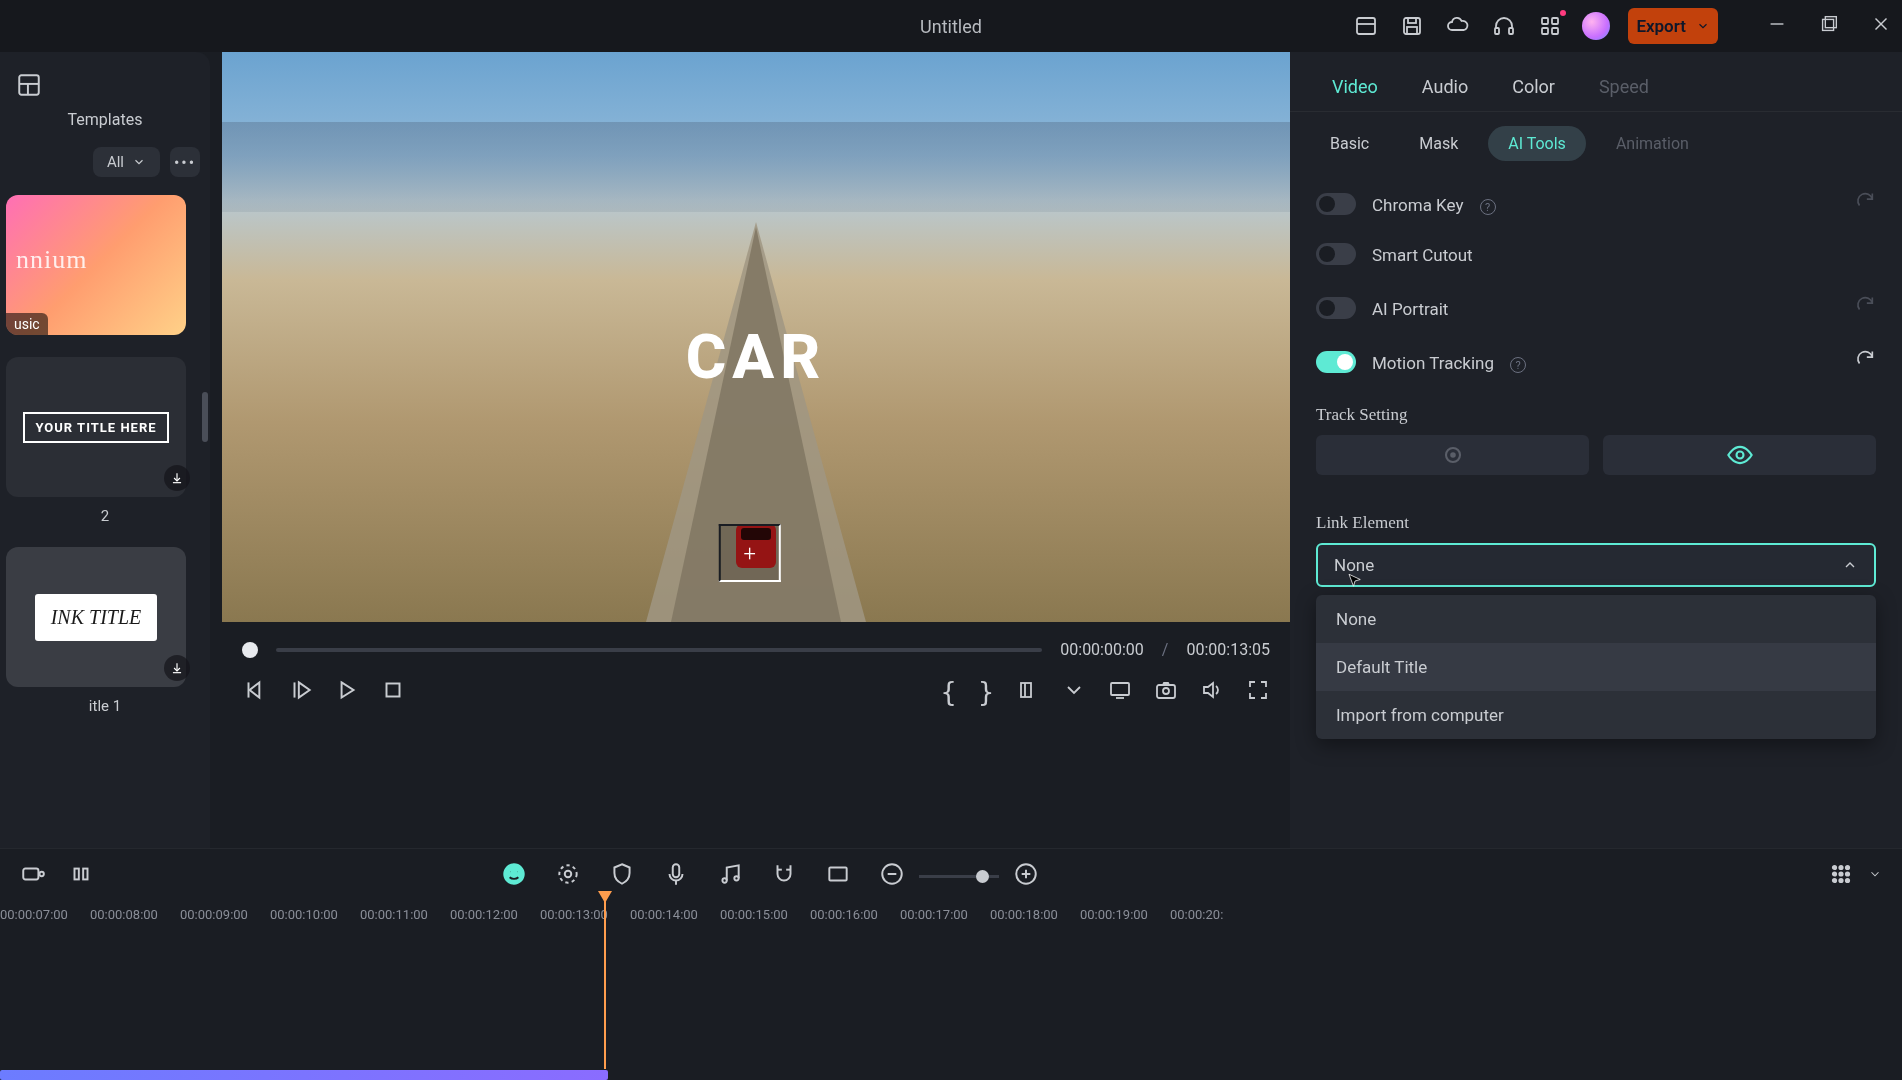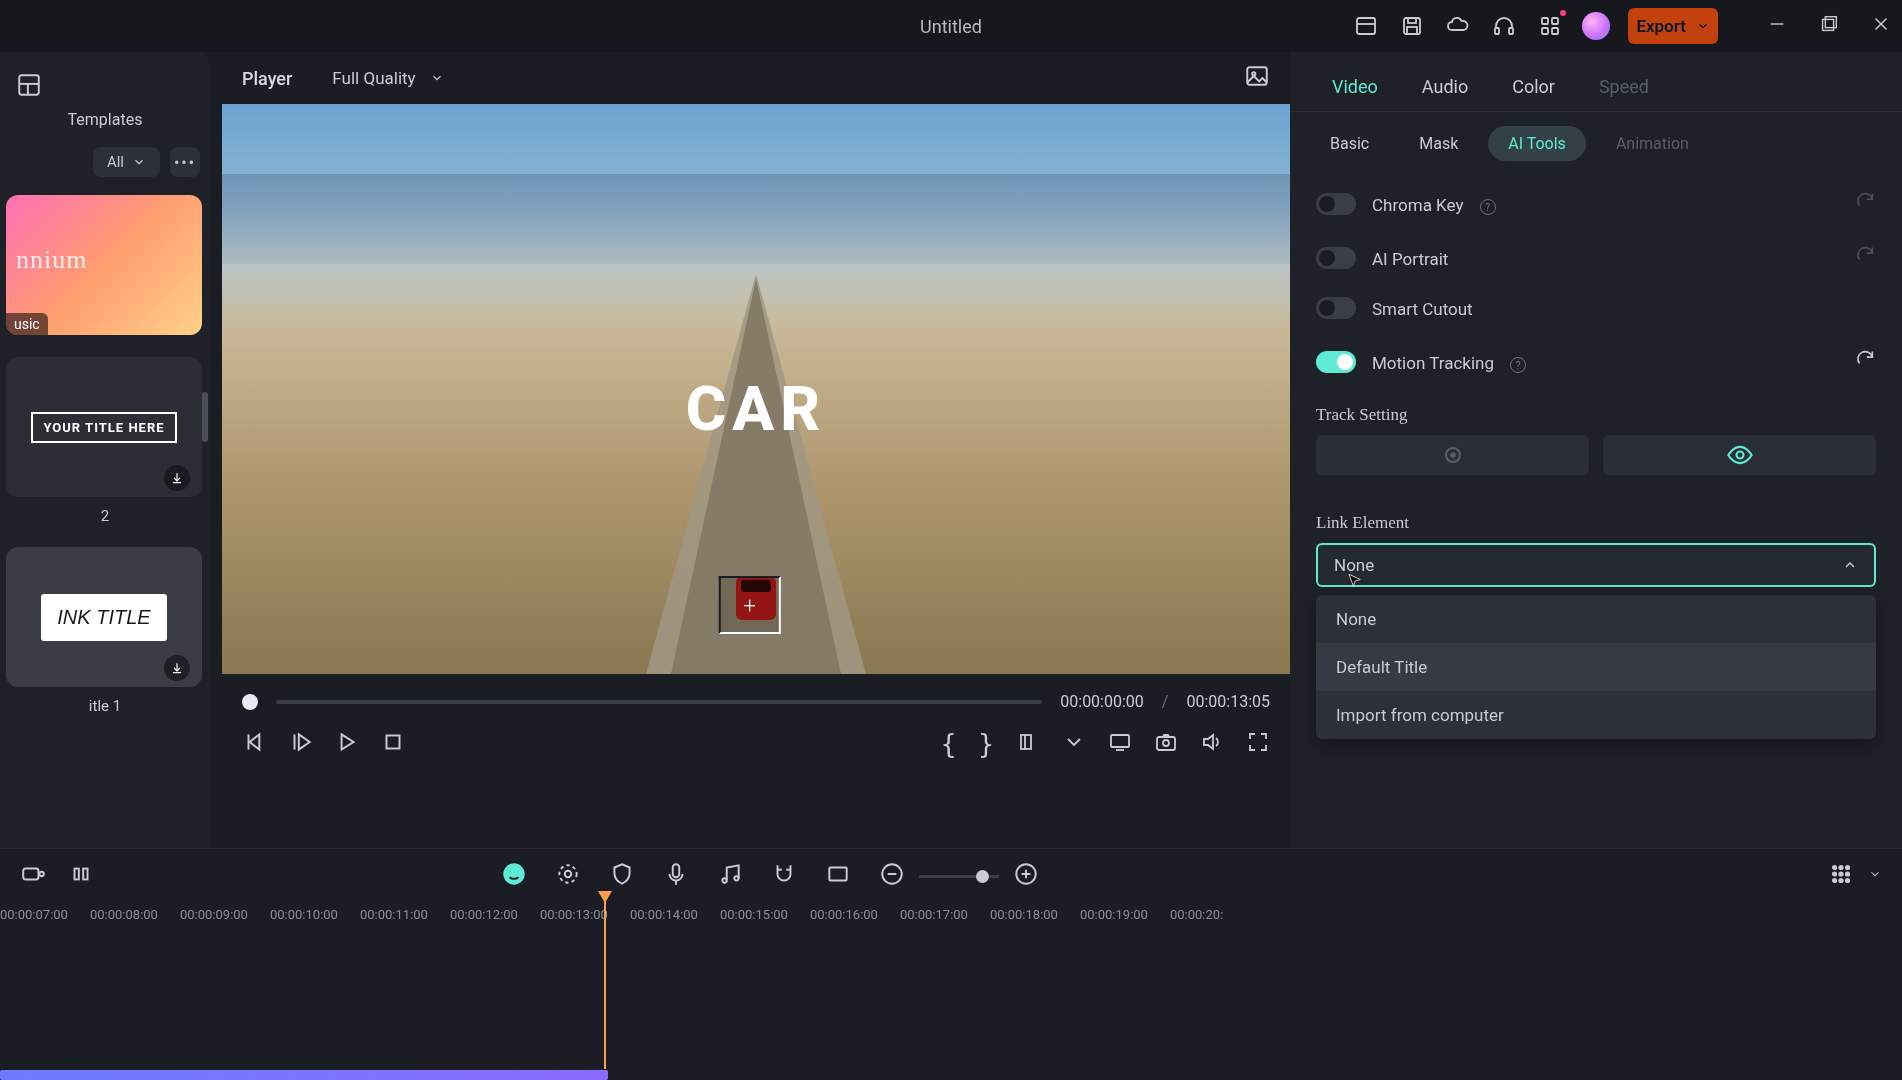--- a/index.html
+++ b/index.html
@@ -27,28 +27,28 @@
 .left-top { padding: 14px 10px 0; }
 .left-icon-btn { width: 38px; height: 38px; display: flex; align-items: center; justify-content: center; }
 .left-icon-btn svg { width: 26px; height: 26px; stroke: #c9ccd1; stroke-width: 1.8; fill: none; }
 .left-label { font-size: 16px; color: #c9ccd1; padding: 6px 4px 18px; }
 .filter-row { display: flex; align-items: center; gap: 10px; padding: 0 10px 18px; justify-content: flex-end; }
 .filter-pill { background: #2c3038; padding: 6px 14px; border-radius: 8px; display: flex; align-items: center; gap: 8px; font-size: 15px; }
 .filter-pill svg { width: 14px; height: 14px; stroke: #c9ccd1; stroke-width: 2; fill: none; }
 .more-dots { width: 30px; height: 30px; background: #2c3038; border-radius: 8px; display: flex; align-items: center; justify-content: center; }
 .templates-list { padding: 0 6px; overflow: hidden; }
 .template-card { margin-bottom: 22px; position: relative; }
-.template-thumb { width: 196px; height: 140px; border-radius: 12px; background: #333; overflow: hidden; position:relative; }
+.template-thumb { width: 180px; height: 140px; border-radius: 12px; background: #333; overflow: hidden; position:relative; }
 .thumb1 { background: linear-gradient(135deg, #ff6fb5, #ff9d6f 50%, #ffd188); }
 .thumb1-text { position:absolute; left:10px; top:50px; color: rgba(255,255,255,0.85); font-size: 26px; font-family: Georgia, serif; letter-spacing: 1px; }
 .thumb1-tag { position:absolute; left:0; bottom:0; background: rgba(0,0,0,0.55); color:#fff; padding:3px 8px; font-size:14px; border-top-right-radius:6px; }
 .thumb2 { background: #2b2e35; display:flex; align-items:center; justify-content:center; }
 .thumb2-text { color:#fff; border:2px solid #fff; padding:6px 10px; font-size:13px; font-weight:700; letter-spacing:1px; }
 .thumb3 { background: #3a3d44; display:flex; align-items:center; justify-content:center; }
-.thumb3-text { background:#fff; color:#1a1a1a; padding:12px 16px; font-family: Liberation Sans, sans-serif; font-size:20px; font-style:italic; border-radius:3px; }
+.thumb3-text { background:#fff; color:#1a1a1a; padding:12px 16px; font-family: Liberation Serif, serif; font-size:20px; font-style:italic; border-radius:3px; }
 .template-name { font-size: 15px; color:#c9ccd1; padding: 10px 4px 0; }
 .dl-icon { position:absolute; right:14px; top:108px; width:26px; height:26px; background:rgba(20,20,25,0.7); border-radius:50%; display:flex; align-items:center; justify-content:center; }
 .dl-icon svg { width:14px; height:14px; stroke:#fff; stroke-width:2; fill:none; }
 .left-scroll-thumb { position:absolute; right:2px; top:340px; width:6px; height:50px; background:#4a4e58; border-radius:3px; }
 
 
 .center { flex: 1; display: flex; flex-direction: column; }
 .player-header { height: 52px; display: flex; align-items: center; padding: 0 20px; gap: 30px; }
 .player-label { font-size: 18px; font-weight:500; color:#d8dbe0; }
 .quality-dd { display:flex; align-items:center; gap:14px; font-size:17px; cursor:pointer; padding:6px 10px; }
@@ -252,34 +252,20 @@
               <line x1="5" y1="20" x2="19" y2="20"></line>
             </svg>
           </div>
         <div class="template-name">itle 1</div>
       </div>
     </div>
     <div class="left-scroll-thumb"></div>
   </div>
 
   <div class="center">
-    <div class="player-header">
-      <div class="player-label">Player</div>
-      <div class="quality-dd">
-        <span>Full Quality</span>
-        <svg viewBox="0 0 24 24">
-            <polyline points="6 9 12 15 18 9"></polyline>
-          </svg>
-      </div>
-      <div class="player-header-right"><svg viewBox="0 0 24 24">
-            <rect x="3" y="4" width="18" height="16" rx="2"></rect>
-            <circle cx="9" cy="10" r="1.5"></circle>
-            <path d="M3 18l6-6 5 5 3-3 4 4"></path>
-          </svg></div>
-    </div>
     <div class="player-viewport">
       <div class="video-frame">
         <div class="mountains"></div>
         <div class="road"></div>
         <div class="road-inner"></div>
         <div class="car-text">CAR</div>
         <div class="car"></div>
         <div class="tracking-box"></div>
       </div>
       <div class="scrubber-row">
@@ -356,29 +342,29 @@
       <div class="toggle"></div>
       <div class="toggle-label">Chroma Key</div>
       <div class="help-icon">?</div>
       <div class="reset dim"><svg viewBox="0 0 24 24">
             <path d="M20 11A8 8 0 106 18"></path>
             <polyline points="20 5 20 11 14 11"></polyline>
           </svg></div>
     </div>
     <div class="toggle-row">
       <div class="toggle"></div>
+      <div class="toggle-label">Smart Cutout</div>
+    </div>
+    <div class="toggle-row">
+      <div class="toggle"></div>
       <div class="toggle-label">AI Portrait</div>
       <div class="reset dim"><svg viewBox="0 0 24 24">
             <path d="M20 11A8 8 0 106 18"></path>
             <polyline points="20 5 20 11 14 11"></polyline>
           </svg></div>
-    </div>
-    <div class="toggle-row">
-      <div class="toggle"></div>
-      <div class="toggle-label">Smart Cutout</div>
     </div>
     <div class="toggle-row">
       <div class="toggle on"></div>
       <div class="toggle-label">Motion Tracking</div>
       <div class="help-icon">?</div>
       <div class="reset"><svg viewBox="0 0 24 24">
             <path d="M20 11A8 8 0 106 18"></path>
             <polyline points="20 5 20 11 14 11"></polyline>
           </svg></div>
     </div>

